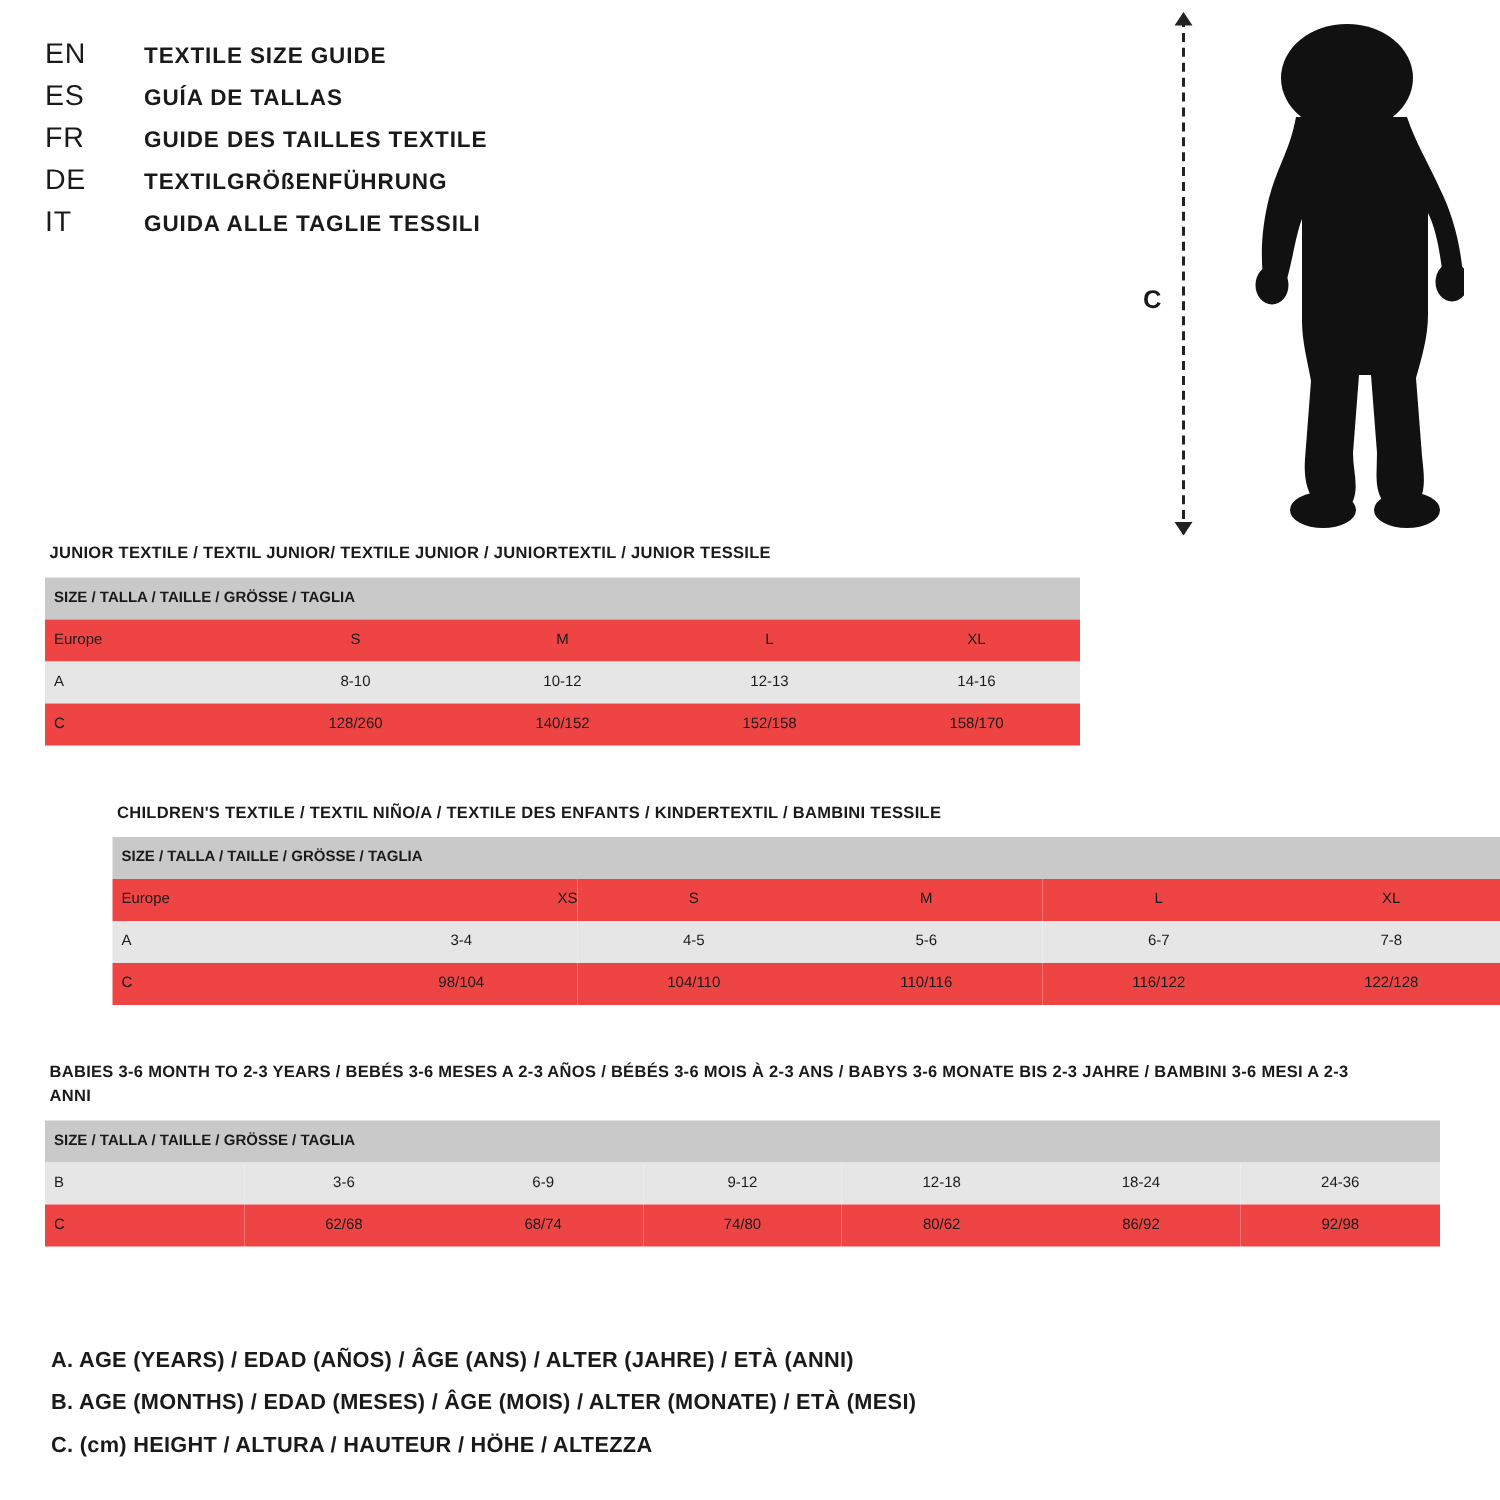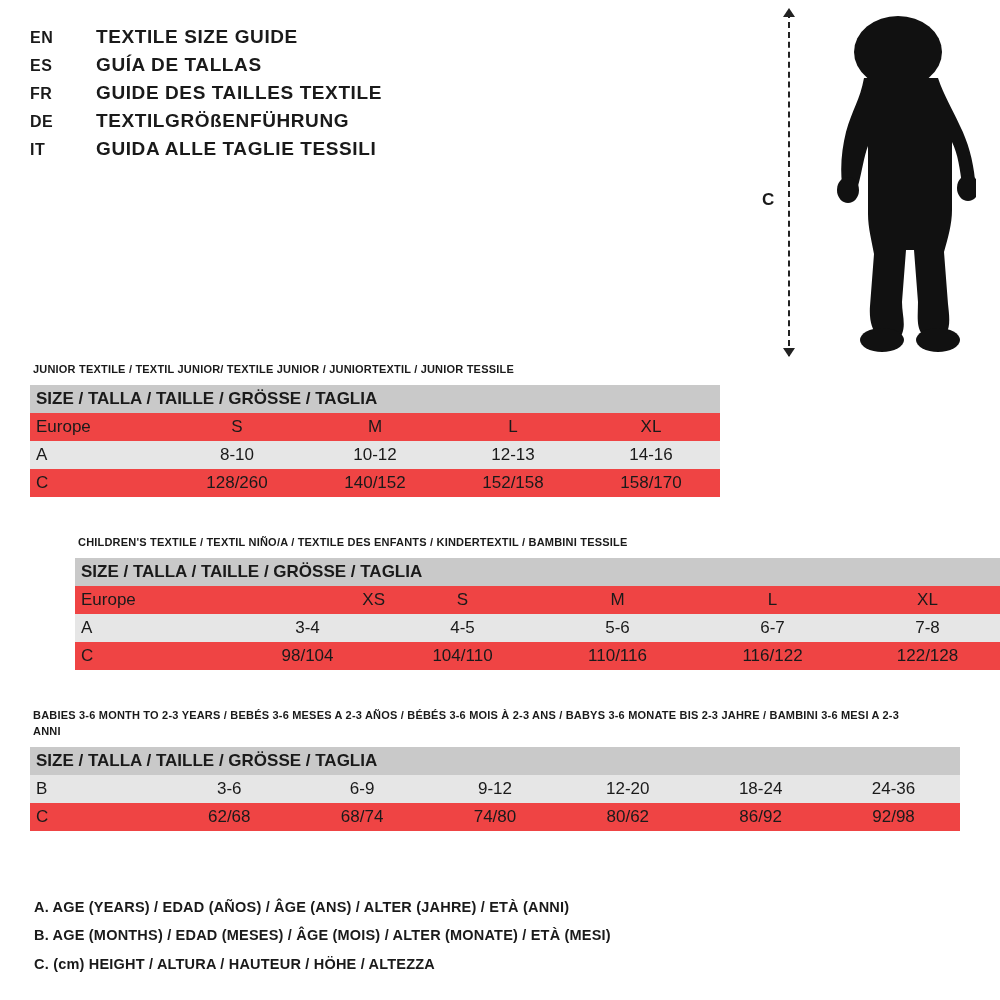--- a/index.html
+++ b/index.html
@@ -31,26 +31,26 @@
     left: 30px;
     width: 430px;
   }
   .title-row {
     display: flex;
     align-items: baseline;
     margin-bottom: 6px;
   }
   .title-lang {
     width: 66px;
-    font-size: 16px;
-    font-weight: bold;
+    font-size: 19px;
+    font-weight: normal;
     letter-spacing: 0.5px;
   }
   .title-text {
-    font-size: 19px;
+    font-size: 15px;
     font-weight: bold;
     letter-spacing: 0.6px;
   }
 
   
   .figure {
     position: absolute;
     top: 8px;
     left: 740px;
     width: 240px;
@@ -91,21 +91,21 @@
     font-size: 11px;
     font-weight: bold;
     letter-spacing: 0.2px;
     line-height: 1.45;
     margin: 0 0 7px 3px;
   }
 
   
   table.size-table {
     border-collapse: collapse;
-    font-size: 17px;
+    font-size: 10px;
     table-layout: fixed;
   }
   table.size-table td {
     padding: 3px 0 3px 0;
     height: 22px;
     vertical-align: middle;
   }
   .row-hdr { background: #c9c9c9; font-weight: bold; }
   .row-shade { background: #e6e6e6; }
   .row-plain { background: #ef4444; }
@@ -269,21 +269,21 @@
     <table class="size-table" style="width:930px; margin-top:4px;">
       <tbody>
           <tr class="row-hdr">
         <td class="cell-label" colspan="7">SIZE / TALLA / TAILLE / GRÖSSE / TAGLIA</td>
       </tr>
       <tr class="row-shade">
         <td class="cell-label" style="width:150px;">B</td>
         <td class="cell-val" style="width:130px;">3-6</td>
         <td class="cell-val" style="width:130px;">6-9</td>
         <td class="cell-val" style="width:130px;">9-12</td>
-        <td class="cell-val" style="width:130px;">12-20</td>
+        <td class="cell-val" style="width:130px;">12-18</td>
         <td class="cell-val" style="width:130px;">18-24</td>
         <td class="cell-val" style="width:130px;">24-36</td>
       </tr>
       <tr class="row-plain">
         <td class="cell-label">C</td>
         <td class="cell-val">62/68</td>
         <td class="cell-val">68/74</td>
         <td class="cell-val">74/80</td>
         <td class="cell-val">80/62</td>
         <td class="cell-val">86/92</td>

